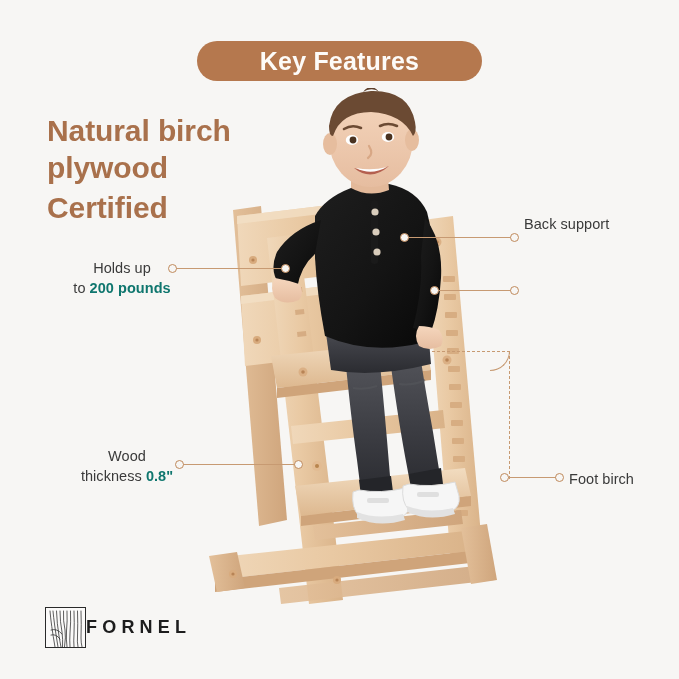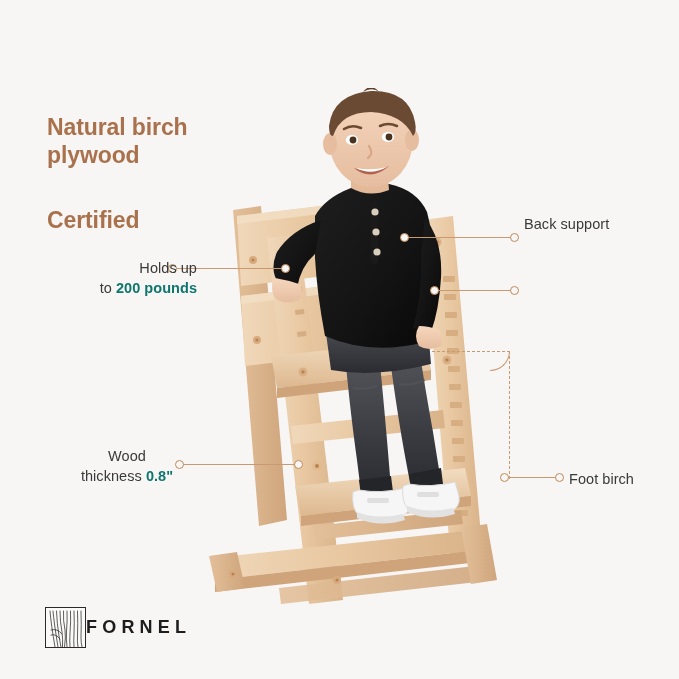--- a/index.html
+++ b/index.html
@@ -34,43 +34,43 @@
     font-size: 25px;
     font-weight: bold;
     letter-spacing: 0.2px;
     white-space: nowrap;
   }
 
   
   .headline {
     position: absolute;
     color: #a9714c;
-    font-size: 23px;
+    font-size: 30px;
     font-weight: bold;
     line-height: 1.22;
     letter-spacing: -0.1px;
     white-space: pre-line;
   }
   #headline-material { left: 47px; top: 113px; width: 200px; }
-  #headline-certified { left: 47px; top: 190px; width: 200px; margin-top: 16px; }
+  #headline-certified { left: 47px; top: 190px; width: 200px; }
 
   
   .callout-text {
     position: absolute;
     color: #3a3a3a;
     font-size: 14.5px;
     line-height: 1.38;
     letter-spacing: 0.05px;
   }
   .callout-text .em {
     color: #0f766e;
     font-weight: bold;
   }
 
-  #callout-weight { left: 47px; top: 258px; width: 150px; text-align: right; }
+  #callout-weight { left: 47px; top: 258px; width: 150px; text-align: center; }
   #callout-thickness { left: 47px; top: 446px; width: 160px; text-align: center; }
   #callout-backsupport { left: 524px; top: 214px; width: 150px; }
   #callout-levels { left: 524px; top: 275px; width: 150px; }
   #callout-comfort { left: 524px; top: 356px; width: 155px; }
   #callout-footrest { left: 569px; top: 469px; width: 120px; }
 
   
   .connector {
     position: absolute;
     height: 1px;
@@ -174,20 +174,23 @@
     width: 350px;
     height: 520px;
   }
   #product-figure svg { display: block; }
 </style>
 </head>
 <body>
 
 <div id="canvas">
 
+  <div id="header-badge">
+    <span class="badge-text">Key Features</span>
+  </div>
 
   <div id="product-figure">
     <svg width="350" height="520" viewBox="0 0 350 520" xmlns="http://www.w3.org/2000/svg">
       <defs>
         <linearGradient id="woodLight" x1="0" y1="0" x2="1" y2="0">
           <stop offset="0%" stop-color="#f0d8ba"></stop>
           <stop offset="45%" stop-color="#e9c9a3"></stop>
           <stop offset="100%" stop-color="#d9b288"></stop>
         </linearGradient>
         <linearGradient id="woodSeat" x1="0" y1="0" x2="0" y2="1">

